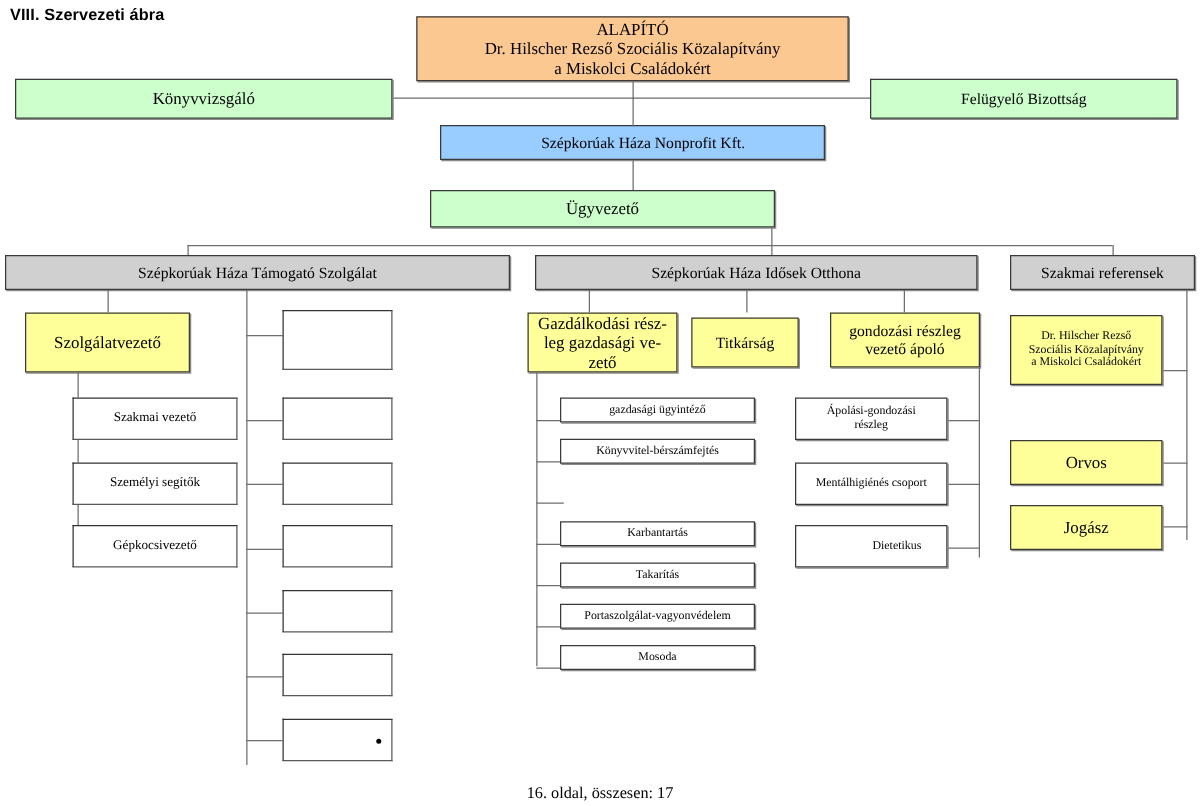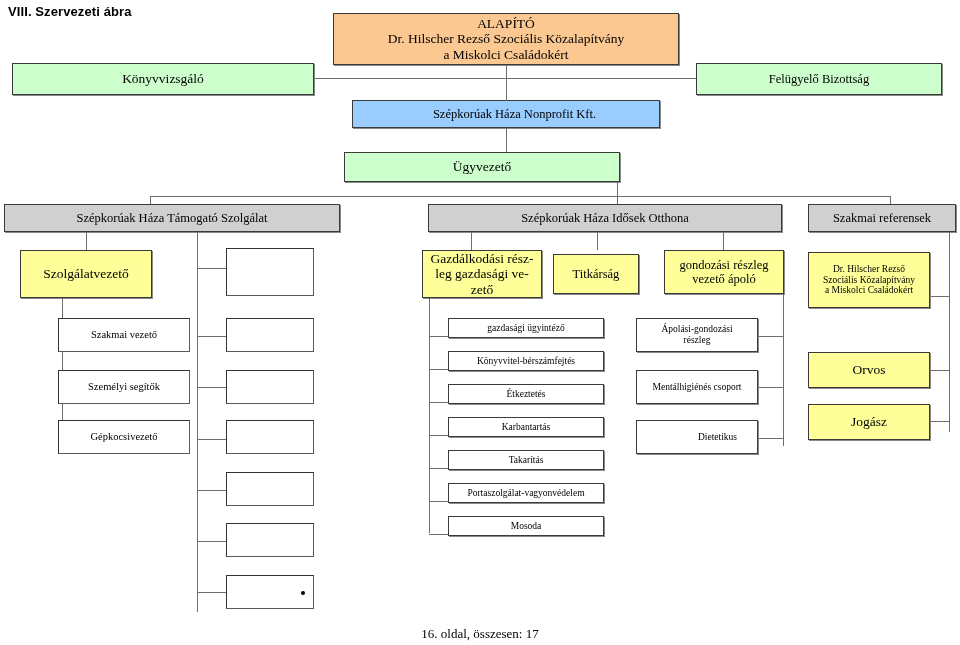--- a/index.html
+++ b/index.html
@@ -112,21 +112,21 @@
   <div class="box thick green fs13" style="left:344px; top:152px; width:276px; height:30px;">
     <span>Ügyvezető</span>
   </div>
 
   <div class="conn v" style="left:617px; top:182px; height:14px;"></div>
   <div class="conn h" style="left:150px; top:196px; width:740px;"></div>
   <div class="conn v" style="left:150px; top:196px; height:8px;"></div>
   <div class="conn v" style="left:617px; top:196px; height:8px;"></div>
   <div class="conn v" style="left:890px; top:196px; height:8px;"></div>
 
-  <div class="box thick gray fs12" style="left:4px; top:204px; width:336px; height:28px;">
+  <div class="box thick gray fs12" style="left:4px; top:204px; width:404px; height:28px;">
     <span>Szépkorúak Háza Támogató Szolgálat</span>
   </div>
   <div class="box thick gray fs12" style="left:428px; top:204px; width:354px; height:28px;">
     <span>Szépkorúak Háza Idősek Otthona</span>
   </div>
   <div class="box thick gray fs12" style="left:808px; top:204px; width:148px; height:28px;">
     <span>Szakmai referensek</span>
   </div>
 
   <div class="conn v" style="left:86px; top:232px; height:18px;"></div>
@@ -191,23 +191,20 @@
   <div class="box thick white fs9" style="left:448px; top:318px; width:156px; height:20px;">
     <span>gazdasági ügyintéző</span>
   </div>
 
   <div class="conn h" style="left:429px; top:369px; width:22px;"></div>
   <div class="box thick white fs9" style="left:448px; top:351px; width:156px; height:20px;">
     <span>Könyvvitel-bérszámfejtés</span>
   </div>
 
   <div class="conn h" style="left:429px; top:402px; width:22px;"></div>
-  <div class="box thick white fs9" style="left:448px; top:384px; width:156px; height:20px;">
-    <span>Étkeztetés</span>
-  </div>
 
   <div class="conn h" style="left:429px; top:435px; width:22px;"></div>
   <div class="box thick white fs9" style="left:448px; top:417px; width:156px; height:20px;">
     <span>Karbantartás</span>
   </div>
 
   <div class="conn h" style="left:429px; top:468px; width:22px;"></div>
   <div class="box thick white fs9" style="left:448px; top:450px; width:156px; height:20px;">
     <span>Takarítás</span>
   </div>

